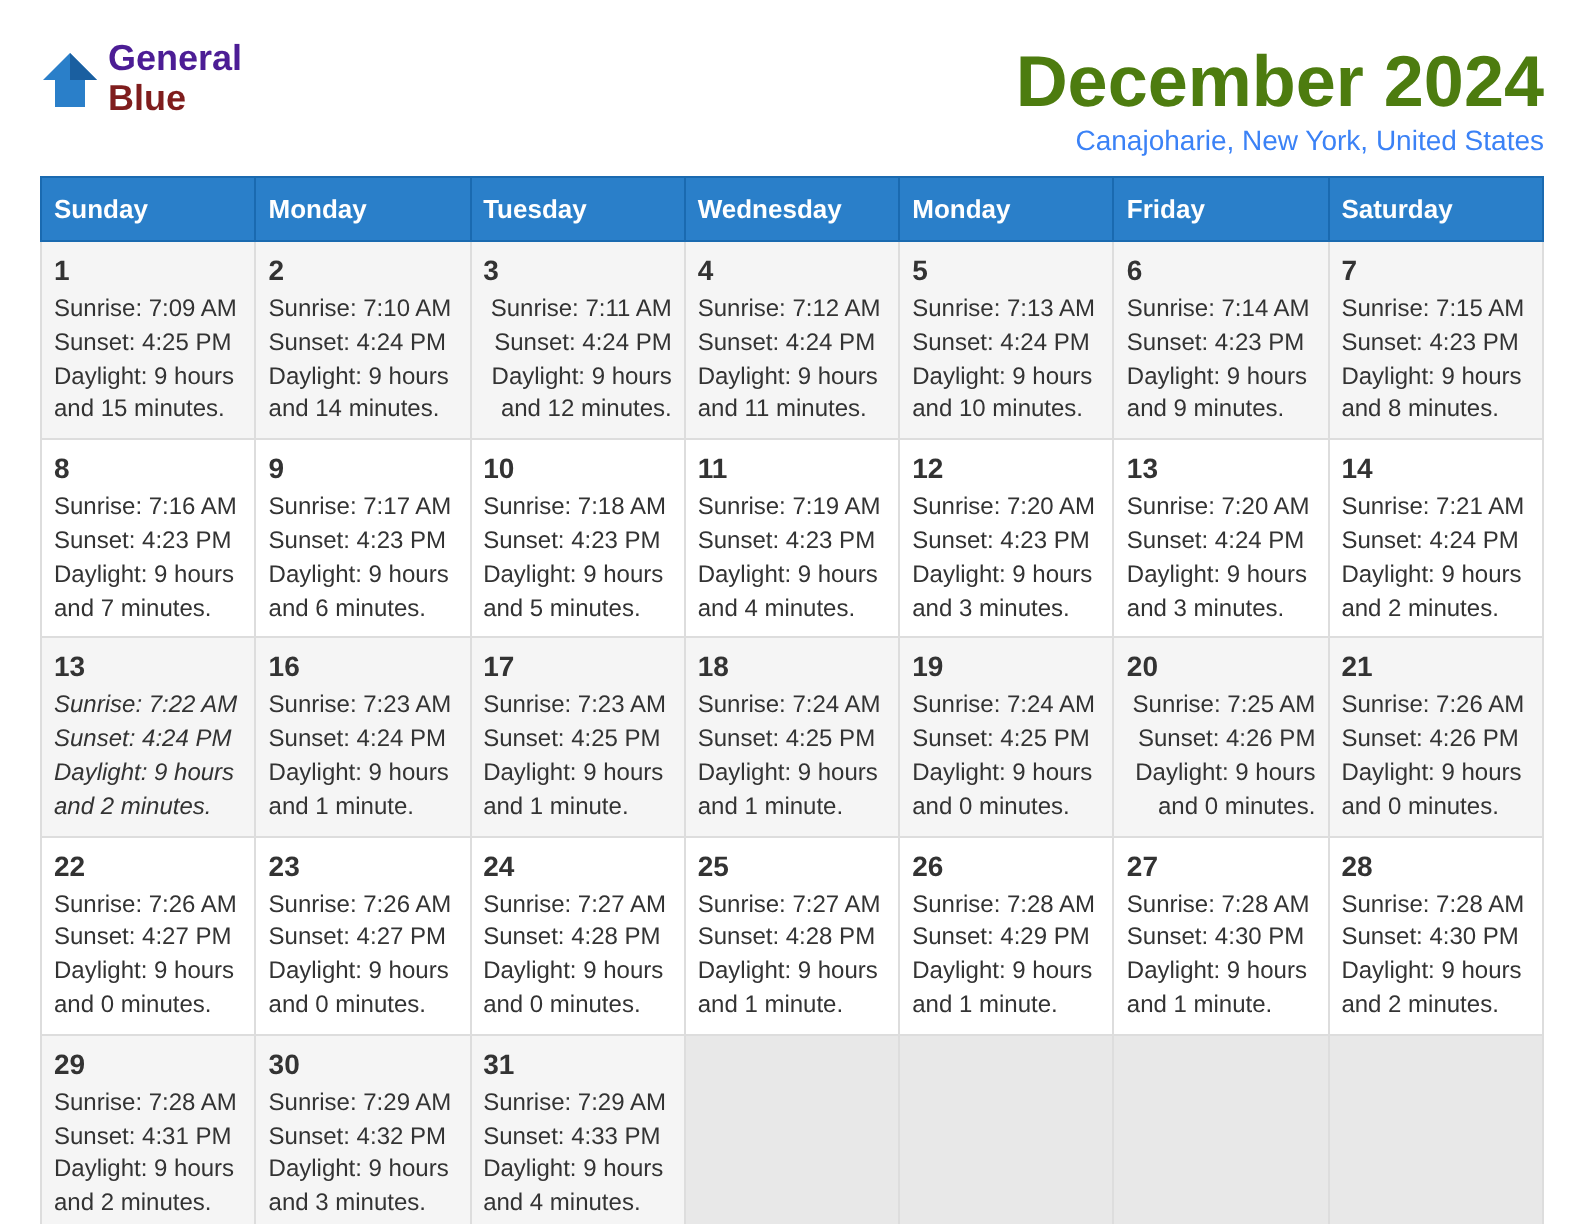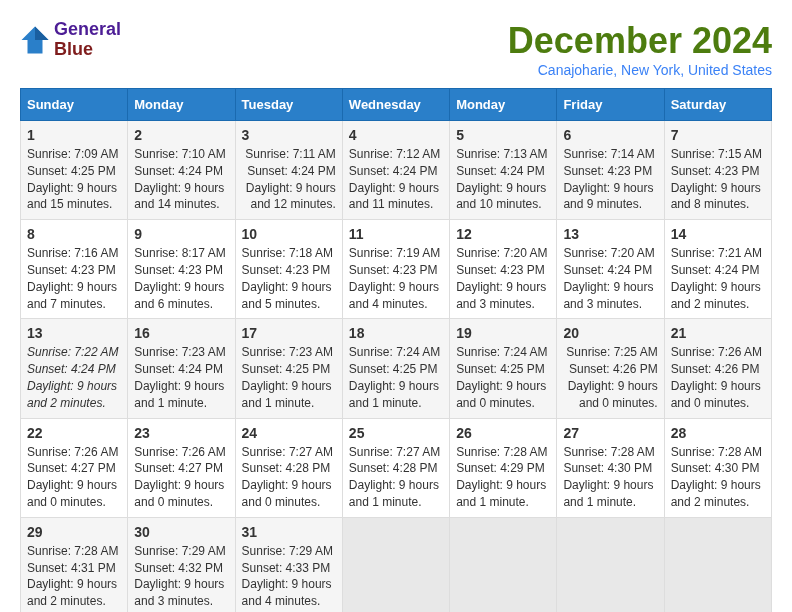--- a/index.html
+++ b/index.html
@@ -171,21 +171,21 @@
       </tr>
       <tr>
         <td>
           <span class="day-number">8</span>
           <div class="cell-text" style="white-space: pre-wrap;">Sunrise: 7:16 AM
 Sunset: 4:23 PM
 Daylight: 9 hours and 7 minutes.</div>
         </td>
         <td>
           <span class="day-number">9</span>
-          <div class="cell-text" style="white-space: pre-wrap;">Sunrise: 8:17 AM
+          <div class="cell-text" style="white-space: pre-wrap;">Sunrise: 7:17 AM
 Sunset: 4:23 PM
 Daylight: 9 hours and 6 minutes.</div>
         </td>
         <td>
           <span class="day-number">10</span>
           <div class="cell-text" style="white-space: pre-wrap;">Sunrise: 7:18 AM
 Sunset: 4:23 PM
 Daylight: 9 hours and 5 minutes.</div>
         </td>
         <td>

